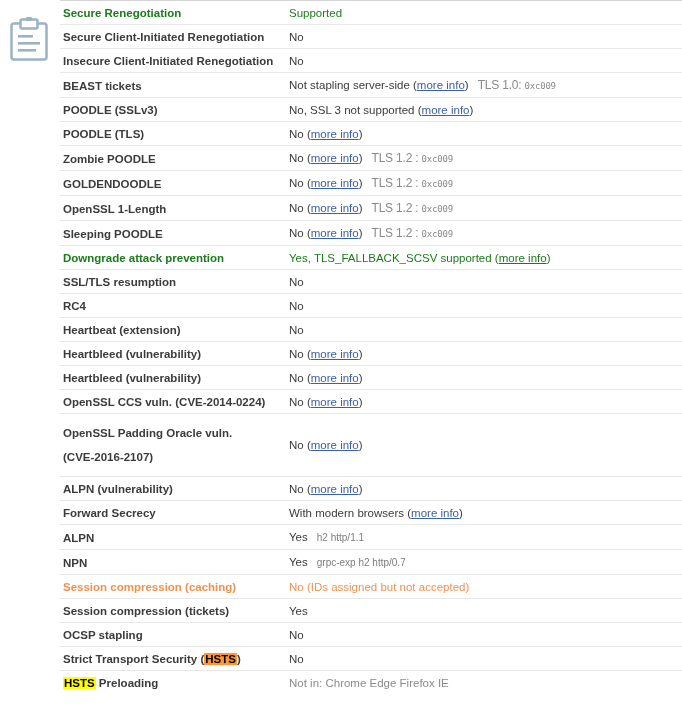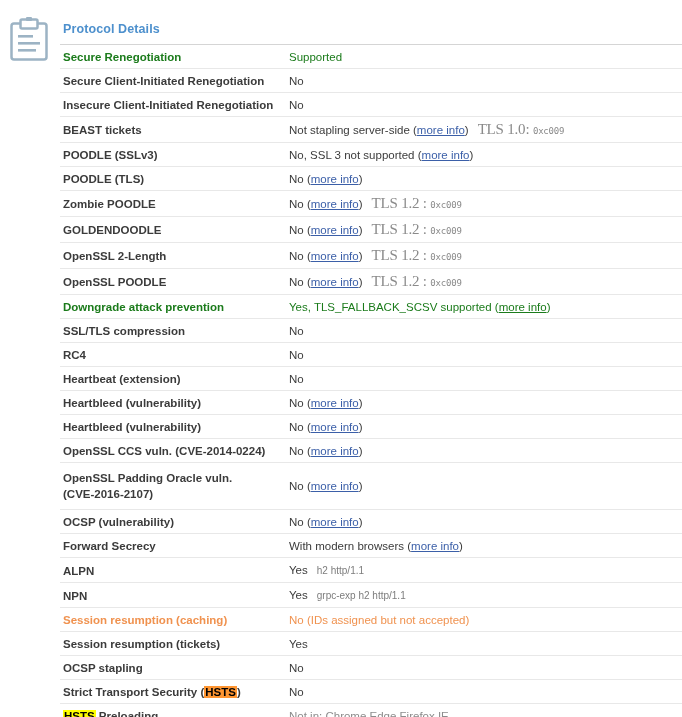--- a/index.html
+++ b/index.html
@@ -83,41 +83,41 @@
   }
 
   
   tr.good td.label,
   tr.good td.value { color: #1b7b1b; }
   tr.warn td.label,
   tr.warn td.value { color: #f0924f; }
 
   
   tr.tall td { padding-top: 7px; padding-bottom: 7px; }
-  tr.tall td.label { line-height: 16px; }
+  tr.tall td.label { line-height: 24px; }
 
   a.more-info {
     color: #3b5fa8;
     text-decoration: underline;
   }
   tr.good a.more-info {
     color: #1b7b1b;
     text-decoration: underline;
   }
 
   .cipher {
     font-family: "DejaVu Sans Mono", monospace;
     font-size: 9px;
     color: #8a8a8a;
     padding-left: 9px;
     letter-spacing: -0.2px;
   }
   .cipher .proto {
-    font-family: Liberation Serif, serif;
-    font-size: 15px;
+    font-family: Liberation Sans, sans-serif;
+    font-size: 12px;
   }
 
   .protolist {
     font-size: 10px;
     color: #7d7d7d;
     padding-left: 9px;
   }
 
   .muted {
     color: #8c8c8c;
@@ -147,21 +147,20 @@
         <rect x="12.5" y="2.5" width="17" height="9" rx="1.5" ry="1.5" fill="#ffffff" stroke="#9cb3c4" stroke-width="2.5"></rect>
         <rect x="18" y="0" width="6" height="4" rx="1" ry="1" fill="#9cb3c4"></rect>
         <rect x="10" y="18" width="15" height="2.6" fill="#9cb3c4"></rect>
         <rect x="10" y="25" width="22" height="2.6" fill="#9cb3c4"></rect>
         <rect x="10" y="32" width="18" height="2.6" fill="#9cb3c4"></rect>
       </svg>
     </span>
   </div>
 
   <div class="panel">
-    <div class="section-title">Protocol Details</div>
 
     <table class="details">
       <tbody id="rows-body">
           <tr class="good">
             <td class="label">Secure Renegotiation</td>
             <td class="value"><span>Supported</span></td>
           </tr>
           <tr>
             <td class="label">Secure Client-Initiated Renegotiation</td>
             <td class="value"><span>No</span></td>
@@ -184,33 +183,33 @@
           </tr>
           <tr>
             <td class="label">Zombie POODLE</td>
             <td class="value"><span>No</span> (<a class="more-info" href="#">more info</a>)<span class="cipher"><span class="proto">TLS 1.2 : </span>0xc009</span></td>
           </tr>
           <tr>
             <td class="label">GOLDENDOODLE</td>
             <td class="value"><span>No</span> (<a class="more-info" href="#">more info</a>)<span class="cipher"><span class="proto">TLS 1.2 : </span>0xc009</span></td>
           </tr>
           <tr>
-            <td class="label">OpenSSL 2-Length</td>
-            <td class="value"><span>No</span> (<a class="more-info" href="#">more info</a>)<span class="cipher"><span class="proto">TLS 1.2 : </span>0xc009</span></td>
-          </tr>
-          <tr>
-            <td class="label">OpenSSL POODLE</td>
+            <td class="label">OpenSSL 1-Length</td>
+            <td class="value"><span>No</span> (<a class="more-info" href="#">more info</a>)<span class="cipher"><span class="proto">TLS 1.2 : </span>0xc009</span></td>
+          </tr>
+          <tr>
+            <td class="label">Sleeping POODLE</td>
             <td class="value"><span>No</span> (<a class="more-info" href="#">more info</a>)<span class="cipher"><span class="proto">TLS 1.2 : </span>0xc009</span></td>
           </tr>
           <tr class="good">
             <td class="label">Downgrade attack prevention</td>
             <td class="value"><span>Yes, TLS_FALLBACK_SCSV supported</span> (<a class="more-info" href="#">more info</a>)</td>
           </tr>
           <tr>
-            <td class="label">SSL/TLS compression</td>
+            <td class="label">SSL/TLS resumption</td>
             <td class="value"><span>No</span></td>
           </tr>
           <tr>
             <td class="label">RC4</td>
             <td class="value"><span>No</span></td>
           </tr>
           <tr>
             <td class="label">Heartbeat (extension)</td>
             <td class="value"><span>No</span></td>
           </tr>
@@ -224,41 +223,41 @@
           </tr>
           <tr>
             <td class="label">OpenSSL CCS vuln. (CVE-2014-0224)</td>
             <td class="value"><span>No</span> (<a class="more-info" href="#">more info</a>)</td>
           </tr>
           <tr class=" tall">
             <td class="label">OpenSSL Padding Oracle vuln.<br>(CVE-2016-2107)</td>
             <td class="value"><span>No</span> (<a class="more-info" href="#">more info</a>)</td>
           </tr>
           <tr>
-            <td class="label">OCSP (vulnerability)</td>
+            <td class="label">ALPN (vulnerability)</td>
             <td class="value"><span>No</span> (<a class="more-info" href="#">more info</a>)</td>
           </tr>
           <tr>
             <td class="label">Forward Secrecy</td>
             <td class="value"><span>With modern browsers</span> (<a class="more-info" href="#">more info</a>)</td>
           </tr>
           <tr>
             <td class="label">ALPN</td>
             <td class="value"><span>Yes</span><span class="protolist">h2 http/1.1</span></td>
           </tr>
           <tr>
             <td class="label">NPN</td>
-            <td class="value"><span>Yes</span><span class="protolist">grpc-exp h2 http/1.1</span></td>
+            <td class="value"><span>Yes</span><span class="protolist">grpc-exp h2 http/0.7</span></td>
           </tr>
           <tr class="warn">
-            <td class="label">Session resumption (caching)</td>
+            <td class="label">Session compression (caching)</td>
             <td class="value"><span>No (IDs assigned but not accepted)</span></td>
           </tr>
           <tr>
-            <td class="label">Session resumption (tickets)</td>
+            <td class="label">Session compression (tickets)</td>
             <td class="value"><span>Yes</span></td>
           </tr>
           <tr>
             <td class="label">OCSP stapling</td>
             <td class="value"><span>No</span></td>
           </tr>
           <tr>
             <td class="label">Strict Transport Security (<mark class="hl-current">HSTS</mark>)</td>
             <td class="value"><span>No</span></td>
           </tr>

